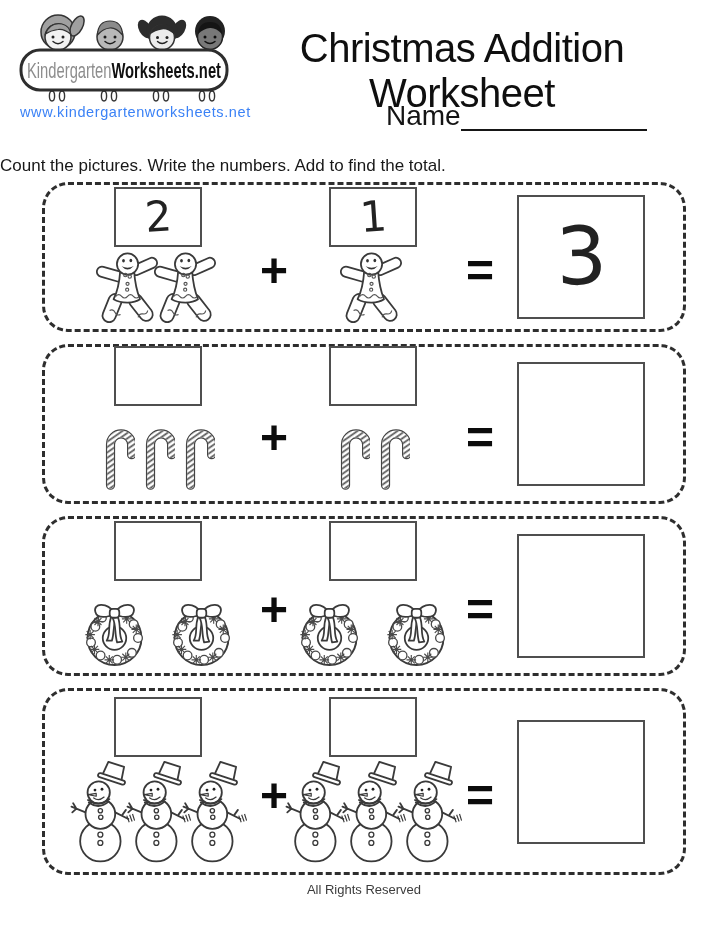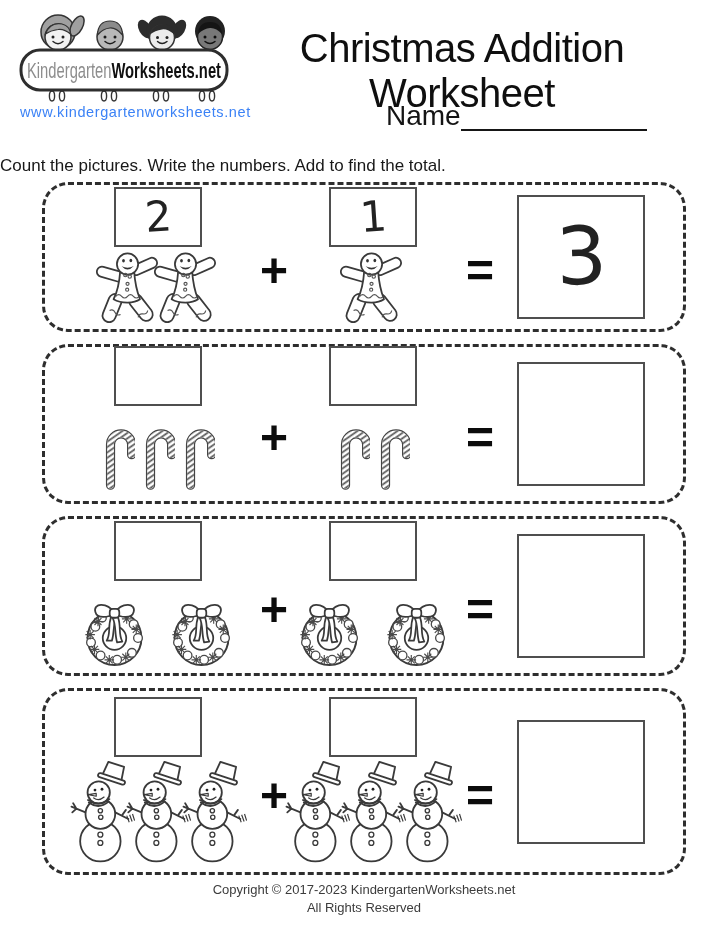--- a/index.html
+++ b/index.html
@@ -364,15 +364,14 @@
         </div>
     </div>
     <div class="operator equals">=</div>
     <div class="answer-box">
       <span class="hand-num big"></span>
     </div>
   </section>
 </main>
 
 <footer class="footer">
-  <div>Copyright © 2017-2023 KindergartenWorksheets.net</div>
   <div>All Rights Reserved</div>
 </footer>
 
 </body></html>

